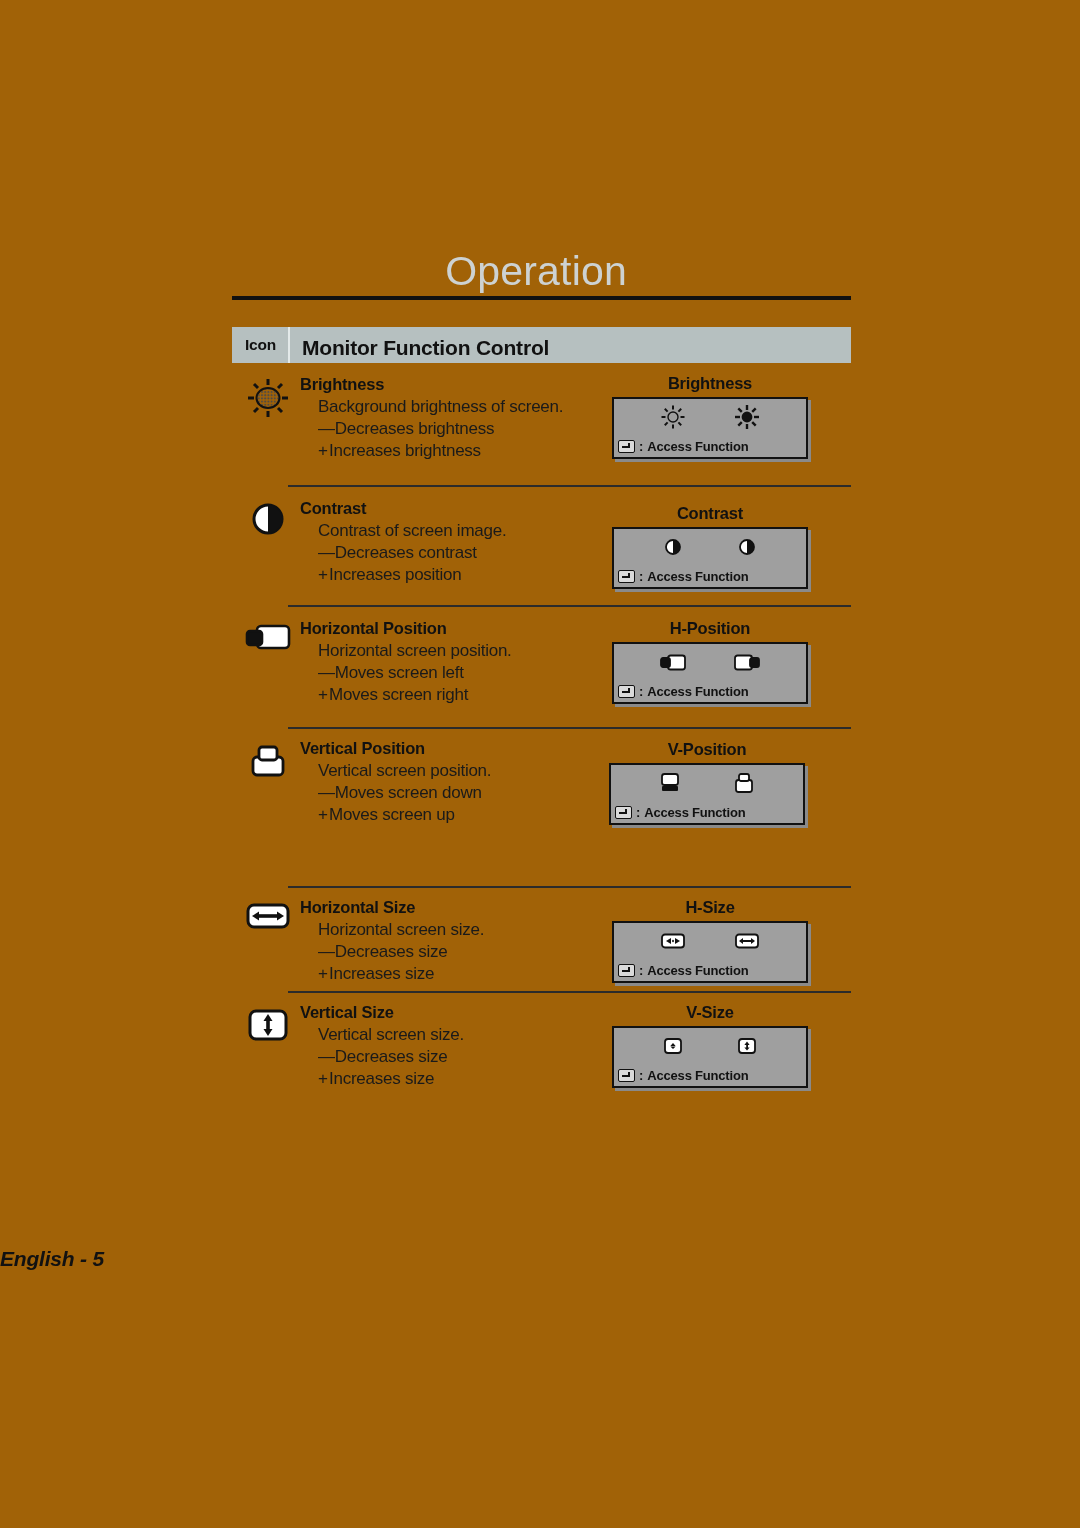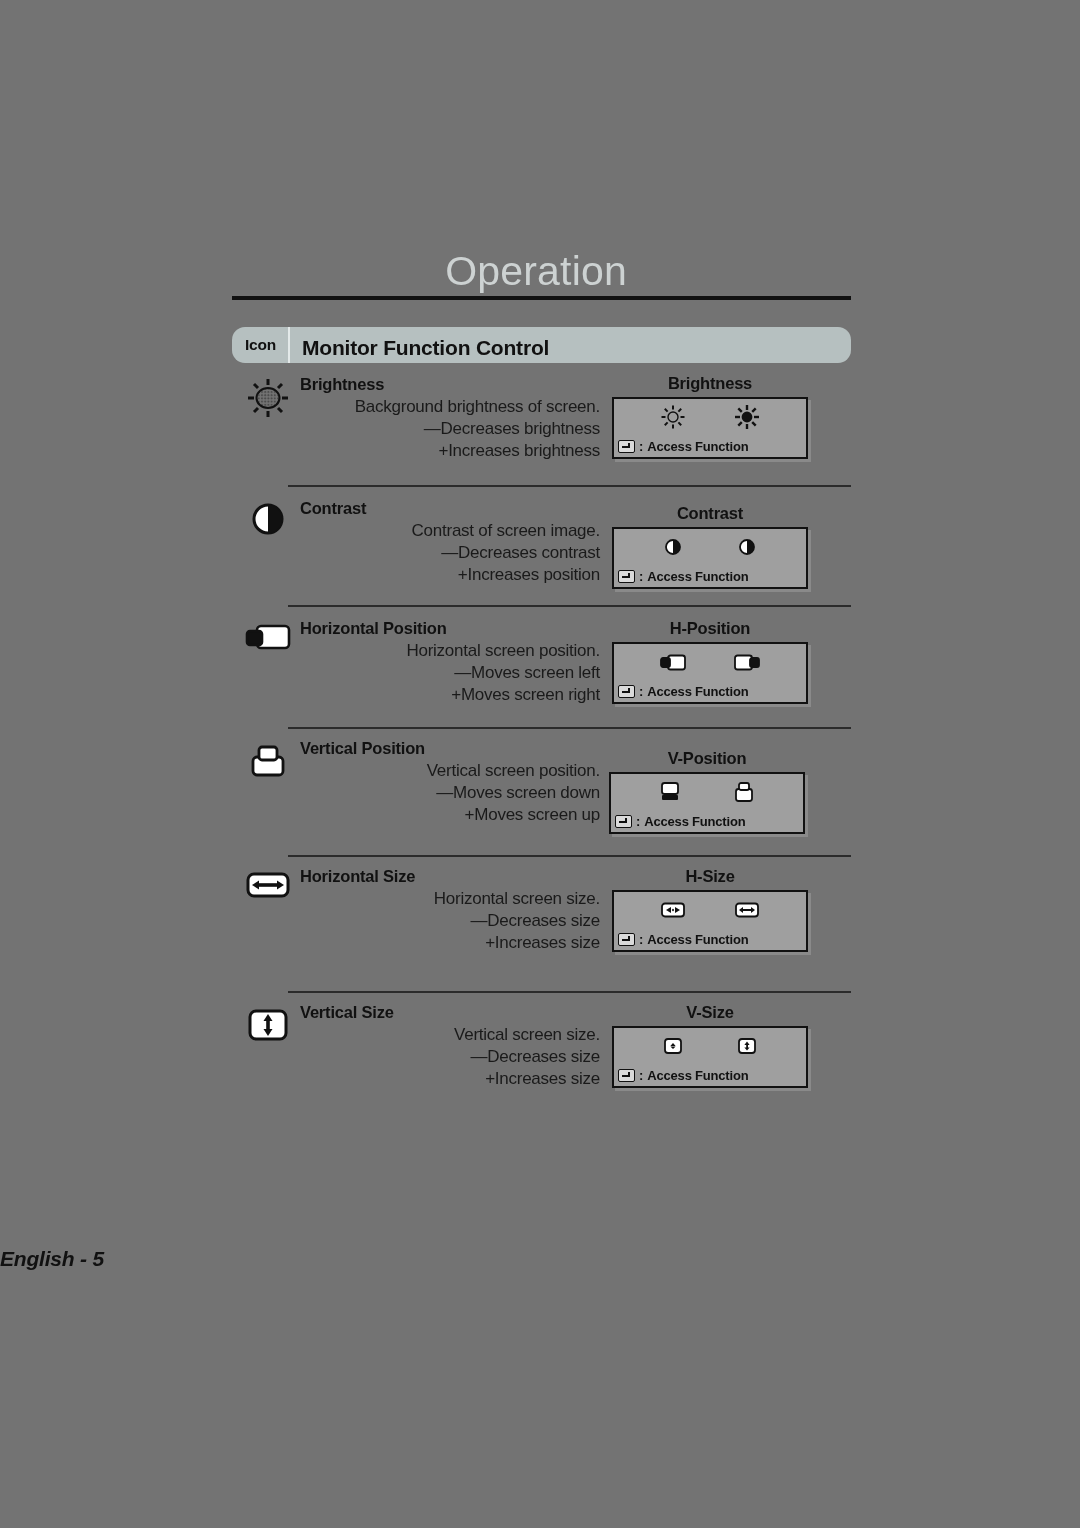--- a/index.html
+++ b/index.html
@@ -13,21 +13,21 @@
     position: relative;
     font-family: "Liberation Sans", sans-serif;
     overflow: hidden;
   }
 
   
   #page {
     position: absolute;
     left: 0; top: 0;
     width: 1080px; height: 1528px;
-    background: #737373;
+    background: #a16207;
   }
 
   
   #chapter-title {
     position: absolute;
     left: 232px;
     top: 248px;
     width: 395px;
     text-align: right;
     font-size: 41px;
@@ -47,21 +47,20 @@
   }
 
   
   #table-header {
     position: absolute;
     left: 232px;
     top: 327px;
     width: 619px;
     height: 36px;
     background: #b6c0c0;
-    border-radius: 13px;
   }
   #table-header .hdr-sep {
     position: absolute;
     left: 56px;
     top: 0;
     width: 2px;
     height: 36px;
     background: #e3e9e9;
   }
   #table-header .hdr-icon {
@@ -118,21 +117,20 @@
   .desc-title {
     font-size: 16.5px;
     font-weight: bold;
     color: #111;
     line-height: 22px;
     letter-spacing: -0.2px;
   }
   .desc-lines {
     margin-top: 1px;
     padding-left: 18px;
-    text-align: right;
   }
   .desc-lines div {
     font-size: 17px;
     font-weight: 400;
     color: #1a1a1a;
     line-height: 22px;
     letter-spacing: -0.25px;
     white-space: nowrap;
   }
   .desc-lines .sign {
@@ -423,21 +421,21 @@
       </svg>
     </div>
     <div class="desc-cell" style="top:10px;">
       <div class="desc-title">Vertical Position</div>
       <div class="desc-lines">
         <div>Vertical screen position.</div>
         <div><span class="sign">—</span><span>Moves screen down</span></div>
         <div><span class="sign">+</span><span>Moves screen up</span></div>
       </div>
     </div>
-    <div class="osd-wrap" style="left:360px;top:21px;">
+    <div class="osd-wrap" style="left:360px;top:12px;">
       <div class="osd-label">V-Position</div>
       <div class="osd-box">
         <div class="osd-icons">
           <span>
             <svg width="22" height="24" viewBox="0 0 22 24">
               <rect x="3" y="3" width="16" height="11" rx="2.5" fill="#ffffff" stroke="#111" stroke-width="1.8"></rect>
               <rect x="3" y="15" width="16" height="5" rx="1" fill="#111"></rect>
             </svg>
           </span>
           <span>
@@ -449,21 +447,21 @@
         </div>
         <div class="osd-footer">
           <span class="enter-key"></span>
           <span class="colon">:</span>
           <span class="access-text">Access Function</span>
         </div>
       </div>
     </div>
   </div>
 
-  <div class="row" style="top:855px;height:122px;">
+  <div class="row" style="top:886px;height:122px;">
     <div class="row-sep"></div>
     <div class="icon-cell" style="top:14px;">
       <svg width="46" height="32" viewBox="0 0 46 32">
         <rect x="3" y="5" width="40" height="22" rx="6" fill="#ffffff" stroke="#111" stroke-width="3"></rect>
         <g fill="#111">
           <rect x="13" y="14.2" width="20" height="3.6"></rect>
           <polygon points="7,16 14,11.5 14,20.5"></polygon>
           <polygon points="39,16 32,11.5 32,20.5"></polygon>
         </g>
       </svg>

